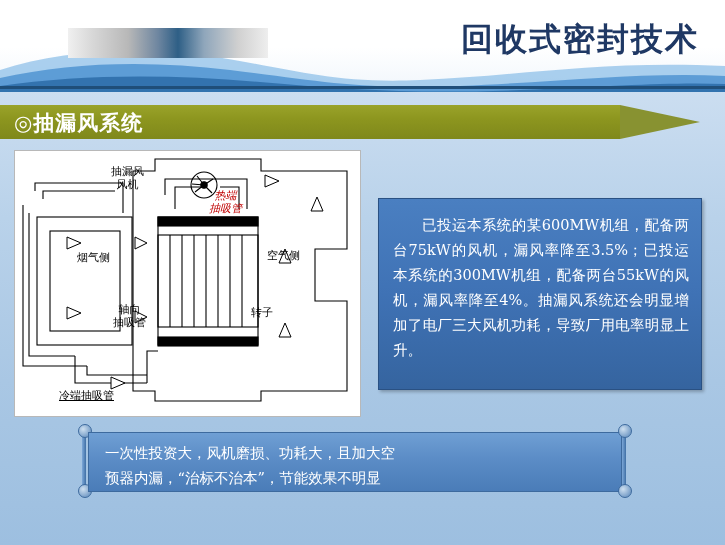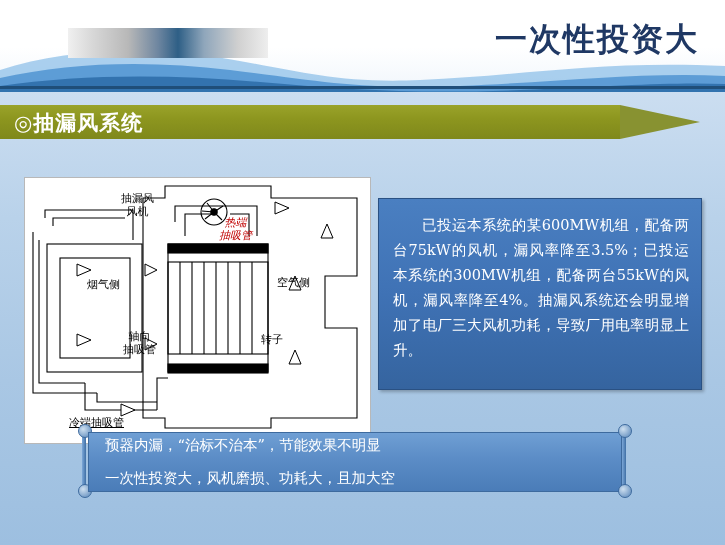--- a/index.html
+++ b/index.html
@@ -84,25 +84,24 @@
     font-family: "DejaVu Serif", serif;
     font-size: 21px;
     font-weight: bold;
     color: #ffffff;
     letter-spacing: 1px;
   }
 
   
   .figure {
     position: absolute;
-    left: 24px; top: 150px;
+    left: 14px; top: 150px;
     width: 345px; height: 265px;
     background: #ffffff;
     border: 1px solid #b8b8b8;
-    margin-top: 27px;
   }
   .figure svg { display: block; }
   .fig-label {
     position: absolute;
     font-family: "DejaVu Sans", sans-serif;
     font-size: 11px;
     color: #000000;
     line-height: 13px;
     text-align: center;
     white-space: nowrap;
@@ -181,21 +180,21 @@
 
   <div class="header-band">
     <div class="header-wave">
       <svg width="725" height="52" viewBox="0 0 725 52" xmlns="http://www.w3.org/2000/svg">
         <path d="M0,30 C60,10 140,6 210,16 C290,28 330,44 420,40 C520,36 600,20 725,26 L725,52 L0,52 Z" fill="#8fc0e8" opacity="0.75"></path>
         <path d="M0,38 C70,22 150,20 230,30 C320,41 360,50 460,46 C560,42 640,32 725,36 L725,52 L0,52 Z" fill="#4a90cf" opacity="0.8"></path>
         <path d="M0,46 C80,34 170,34 260,42 C350,50 420,54 520,50 C620,46 670,42 725,44 L725,52 L0,52 Z" fill="#2b6ca8" opacity="0.85"></path>
       </svg>
     </div>
     <div class="logo-box"></div>
-    <div class="title-main">一次性投资大</div>
+    <div class="title-main">回收式密封技术</div>
   </div>
   <div class="header-rule"></div>
 
   <div class="section-banner">
     <div class="bar"></div>
     <div class="arrow"></div>
     <div class="label">
       <span>◎</span><span>抽漏风系统</span>
     </div>
   </div>
@@ -289,22 +288,22 @@
     <p>已投运本系统的某600MW机组，配备两台75kW的风机，漏风率降至3.5%；已投运本系统的300MW机组，配备两台55kW的风机，漏风率降至4%。抽漏风系统还会明显增加了电厂三大风机功耗，导致厂用电率明显上升。</p>
   </div>
 
   <div class="scroll-wrap">
     <div class="scroll-roll left">
       <div class="stem"></div>
       <div class="knob top"></div>
       <div class="knob bottom"></div>
     </div>
     <div class="scroll-body">
+      <p>一次性投资大，风机磨损、功耗大，且加大空</p>
       <p style="padding-top:0;">预器内漏，“治标不治本”，节能效果不明显</p>
-      <p>一次性投资大，风机磨损、功耗大，且加大空</p>
     </div>
     <div class="scroll-roll right">
       <div class="stem"></div>
       <div class="knob top"></div>
       <div class="knob bottom"></div>
     </div>
   </div>
 
 </div>
 

